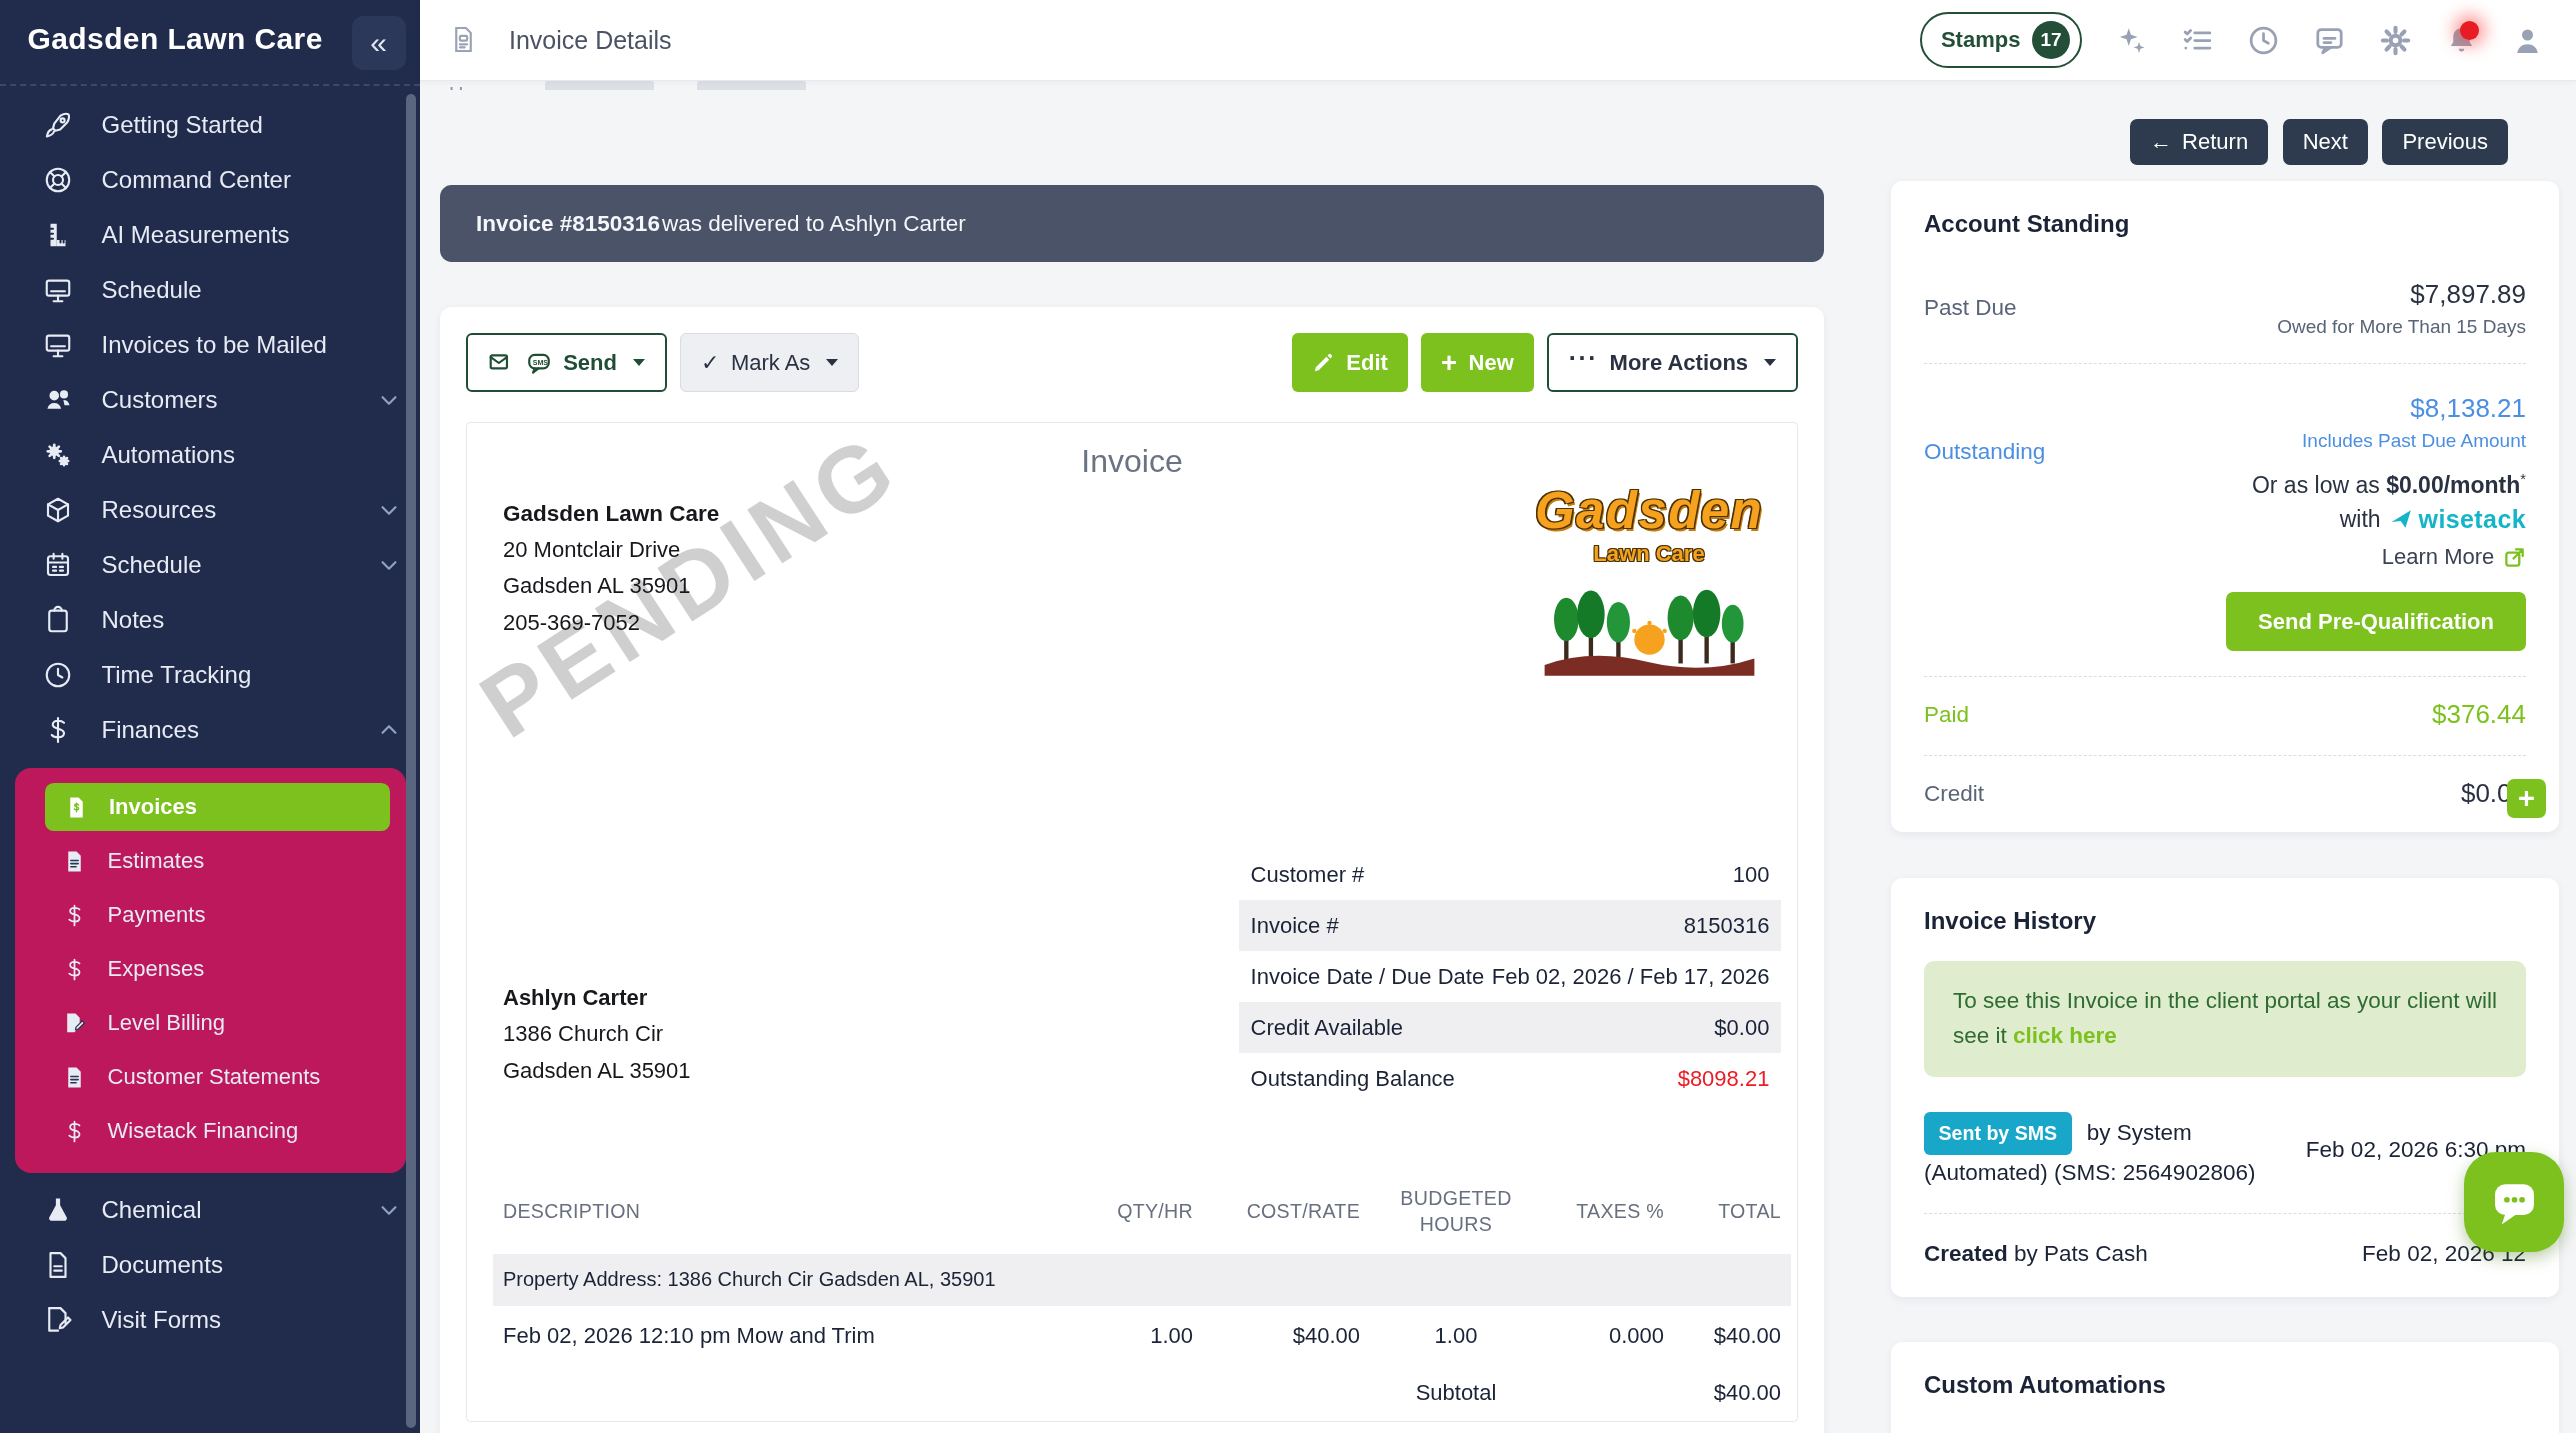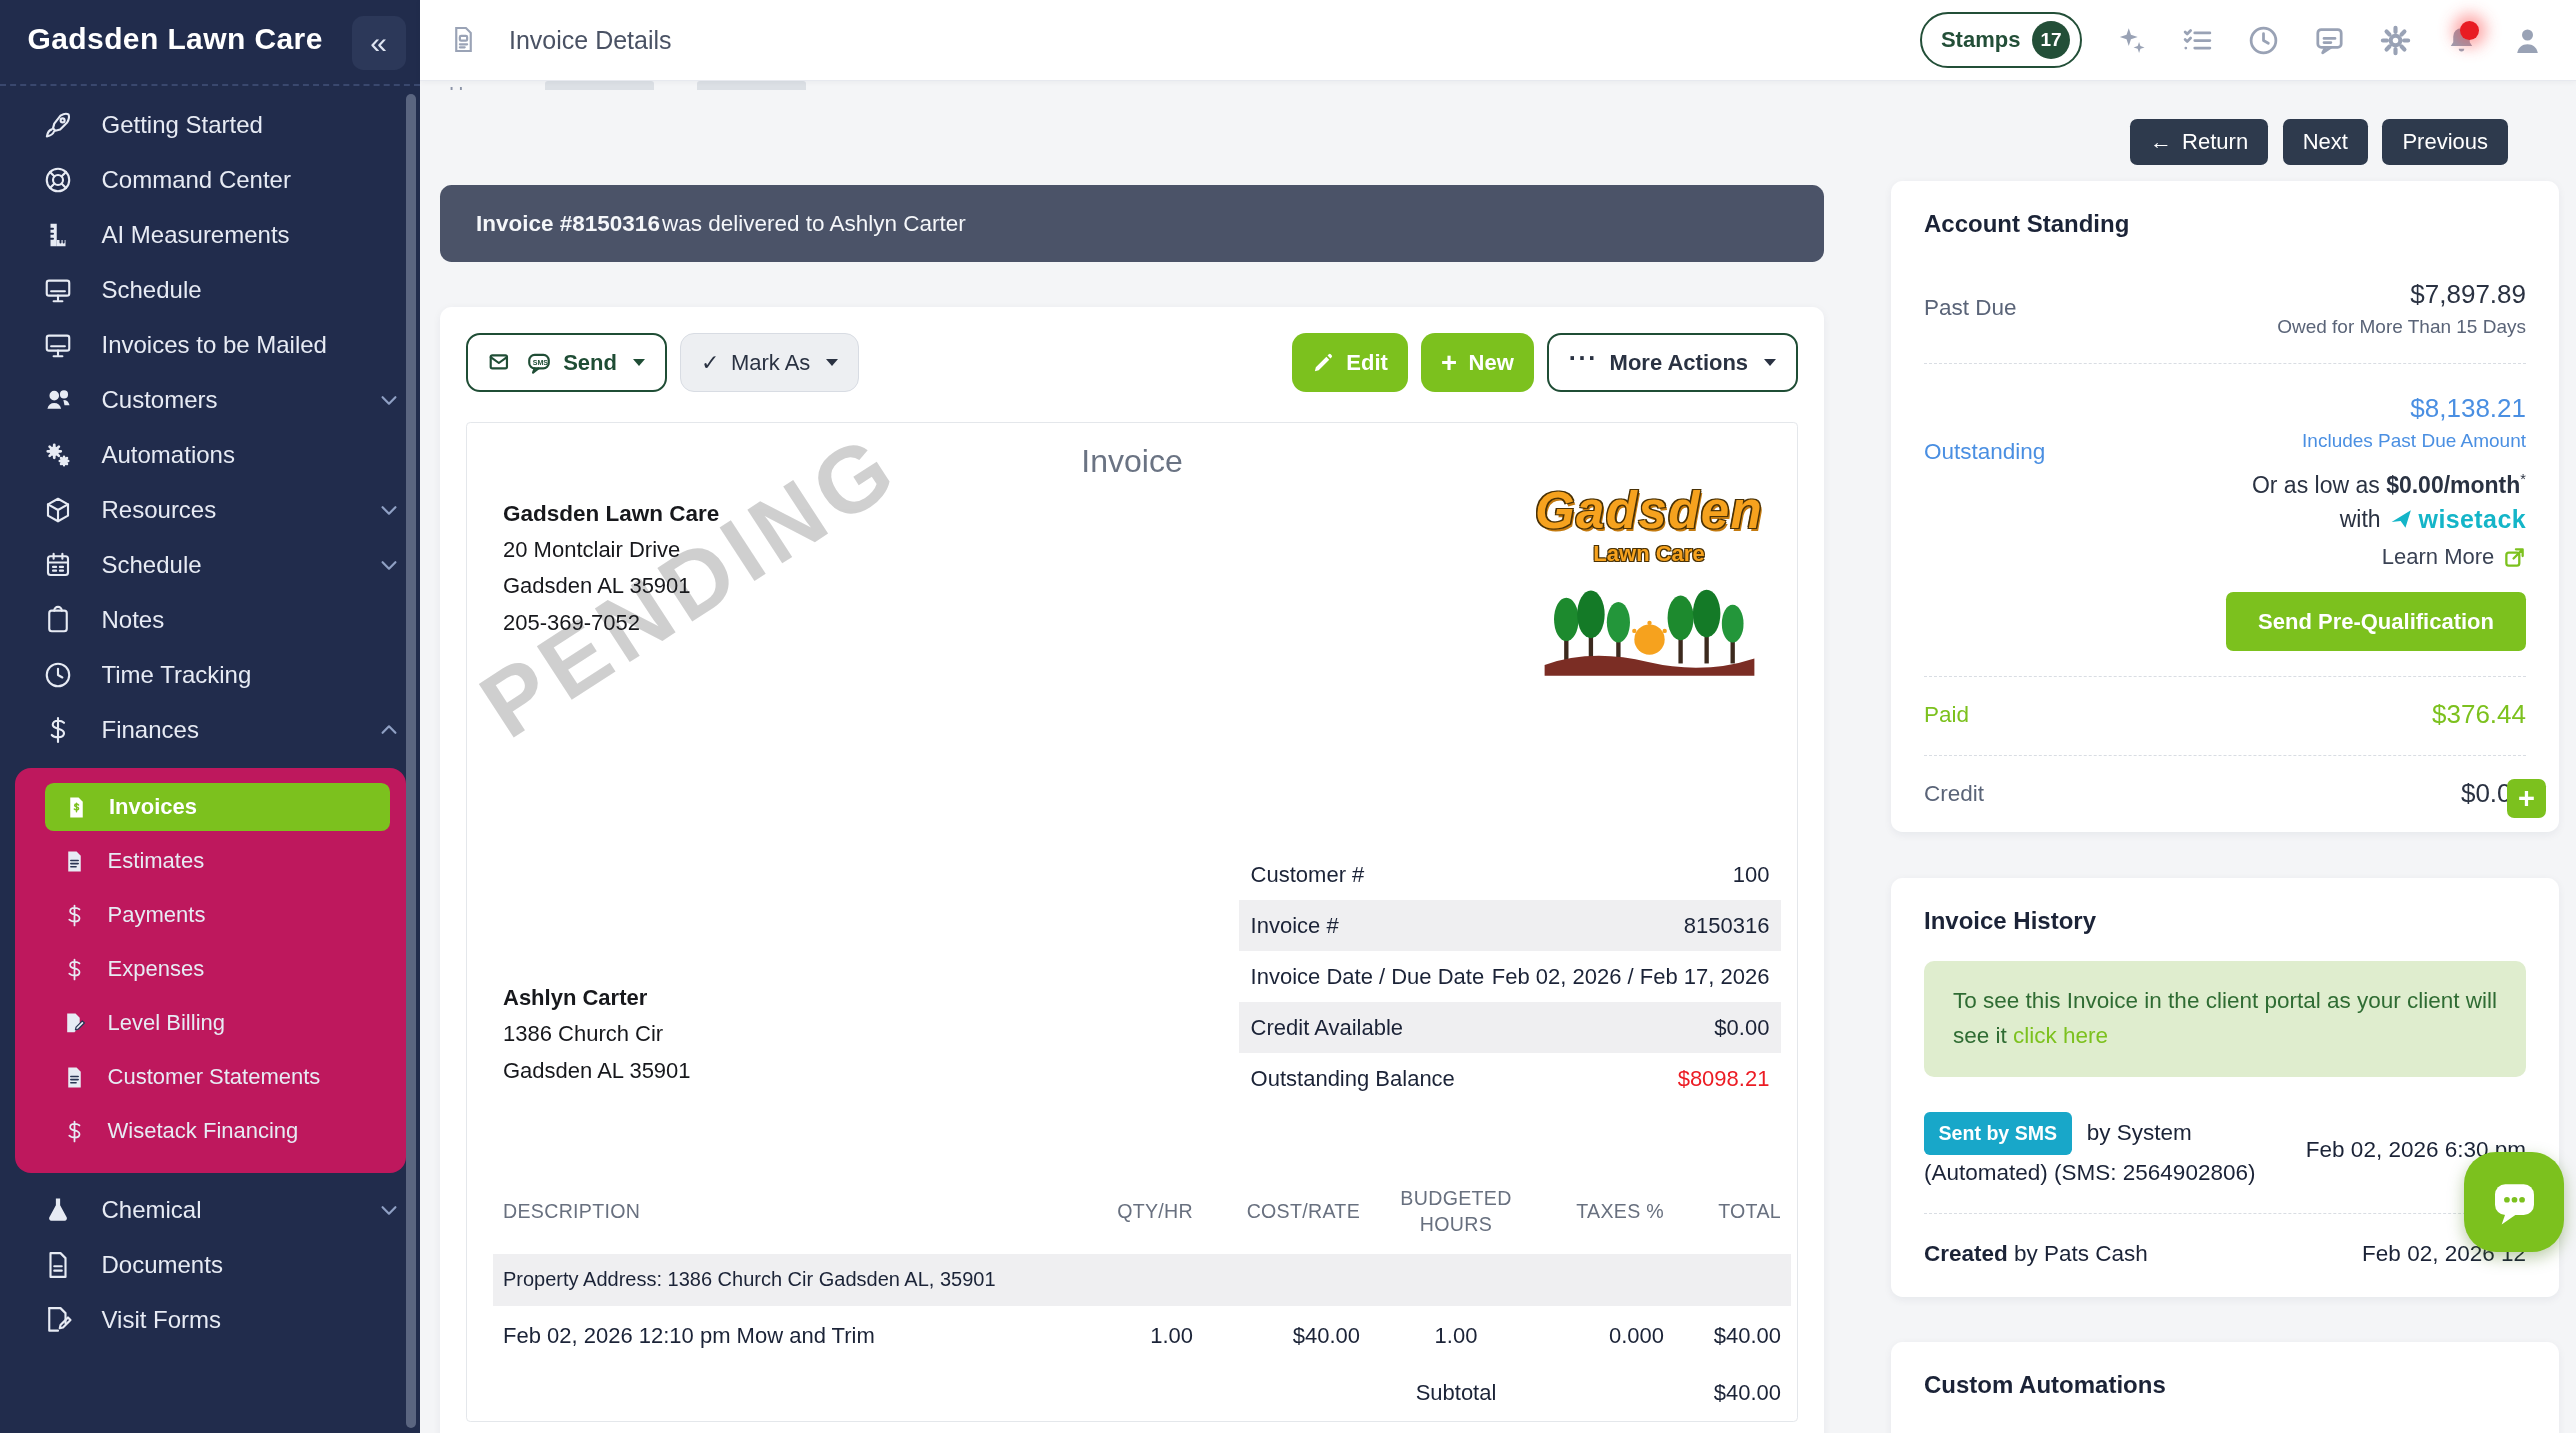--- a/index.html
+++ b/index.html
@@ -106,21 +106,21 @@
     display: flex; align-items: center; padding: 0 36px; font-size: 22.5px;
   }
   .banner b { font-weight: 700; margin-right: 2px; }
 
   .invoice-card {
     position: absolute; left: 20px; top: 226px; width: 1384px; height: 1160px;
     background: #fff; border-radius: 11.6px; box-shadow: 0 2.2px 8.7px rgba(20,30,60,.06);
     padding: 26px 26px;
   }
   .action-row { display: flex; align-items: stretch; gap: 13px; height: 59px; }
-  .btn { display: flex; align-items: center; gap: 11.6px; border-radius: 14px; font-size: 22px; font-family: inherit; cursor: pointer; padding: 0 20px; border: none; text-align: right; }
+  .btn { display: flex; align-items: center; gap: 11.6px; border-radius: 6px; font-size: 22px; font-family: inherit; cursor: pointer; padding: 0 20px; border: none; text-align: right; }
   .btn-send { background: #fff; border: 2.2px solid #1f4d35; color: #1f4d35; font-weight: 600; }
   .btn-send svg { width: 26px; height: 26px; stroke: #1f4d35; fill: none; stroke-width: 2; stroke-linecap: round; stroke-linejoin: round; }
   .btn-mark { background: #edeff2; border: 1.4px solid #d8dce3; color: #2a3242; }
   .btn-green { background: #7cc11e; color: #fff; font-weight: 600; }
   .btn-green svg { width: 23px; height: 23px; fill: #fff; stroke: none; }
   .btn-more { background: #fff; border: 2.2px solid #1f4d35; color: #2a3242; font-weight: 600; }
   .caret { width: 0; height: 0; border-left: 6.5px solid transparent; border-right: 6.5px solid transparent; border-top: 7.2px solid currentColor; margin-left: 4.3px; }
   .flex-sp { flex: 1; }
   .plus-glyph { font-size: 27.5px; font-weight: 700; line-height: 0; }
   .dots-glyph { font-size: 25px; letter-spacing: 1.4px; line-height: 0; margin-top: -10px; }
@@ -209,21 +209,21 @@
   .out-row .acct-label { margin-top: 46px; }
   .plus-btn {
     position: absolute; right: 13px; bottom: 14.5px; width: 39px; height: 39px; background: #7cc11e; color: #fff;
     border: none; border-radius: 7.2px; font-size: 29px; font-weight: 700; line-height: 0; cursor: pointer; font-family: inherit;
   }
 
   .notice {
     margin-top: 26px; background: #dfedce; border-radius: 10px; padding: 23px 29px;
     font-size: 22.5px; line-height: 1.55; color: #2f6c33;
   }
-  .notice a { color: #7cc11e; font-weight: 400; text-decoration: none; cursor: pointer; }
+  .notice a { color: #7cc11e; font-weight: 700; text-decoration: none; cursor: pointer; }
   .hist-entry { display: flex; margin-top: 35px; }
   .hist-left { width: 62%; font-size: 22.5px; color: #1b2337; line-height: 1.6; }
   .sms-badge {
     display: inline-block; background: #18a7c9; color: #fff; font-size: 19.6px; font-weight: 700;
     padding: 5.8px 14.5px; border-radius: 5.8px; margin-right: 8.7px;
   }
   .hist-date { margin-left: auto; font-size: 22.5px; color: #1b2337; white-space: nowrap; padding-top: 25px; }
   .hist-entry.created .hist-date { padding-top: 0; }
   .hist-entry.created { margin-top: 22px; align-items: center; }
   .hist-dashed { border-top: 1.4px dashed #d9dde3; margin-top: 22px; }

